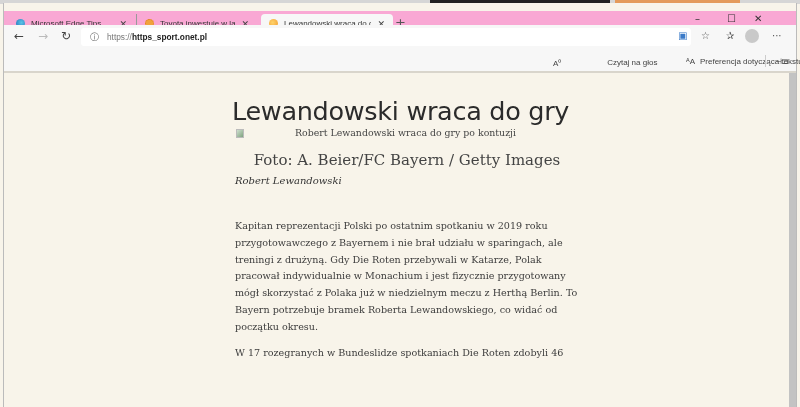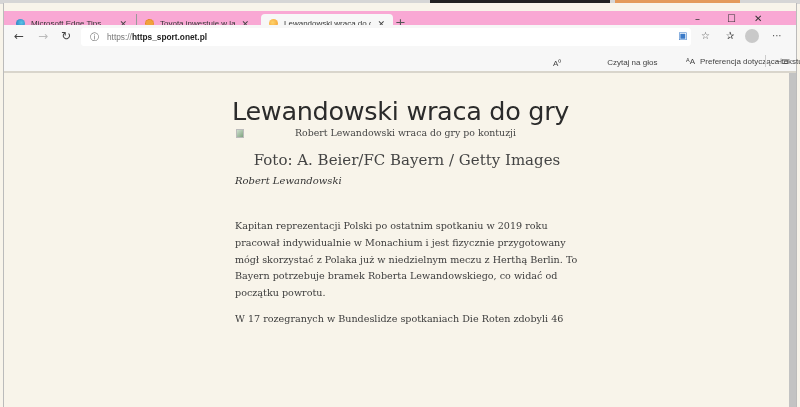--- a/index.html
+++ b/index.html
@@ -106,23 +106,25 @@
   <div class="article">
     <h1 class="title">Lewandowski wraca do gry</h1>
     <div class="img-row">
       <span class="broken-img"></span>
       <span class="img-alt">Robert Lewandowski wraca do gry po kontuzji</span>
     </div>
     <div class="credit">Foto: A. Beier/FC Bayern / Getty Images</div>
     <div class="caption">Robert Lewandowski</div>
     <div class="para">
       <span>Kapitan reprezentacji Polski po ostatnim spotkaniu w 2019 roku</span>
+      <span>przygotowawczego z Bayernem i nie brał udziału w sparingach, ale</span>
+      <span>treningi z drużyną. Gdy Die Roten przebywali w Katarze, Polak</span>
       <span>pracował indywidualnie w Monachium i jest fizycznie przygotowany</span>
       <span>mógł skorzystać z Polaka już w niedzielnym meczu z Herthą Berlin. To</span>
       <span>Bayern potrzebuje bramek Roberta Lewandowskiego, co widać od</span>
-      <span>początku powrotu.</span>
+      <span>początku okresu.</span>
     </div>
     <div class="para para2">
       <span>W 17 rozegranych w Bundeslidze spotkaniach Die Roten zdobyli 46</span>
 
     </div>
   </div>
 </div>
 
 </body></html>

